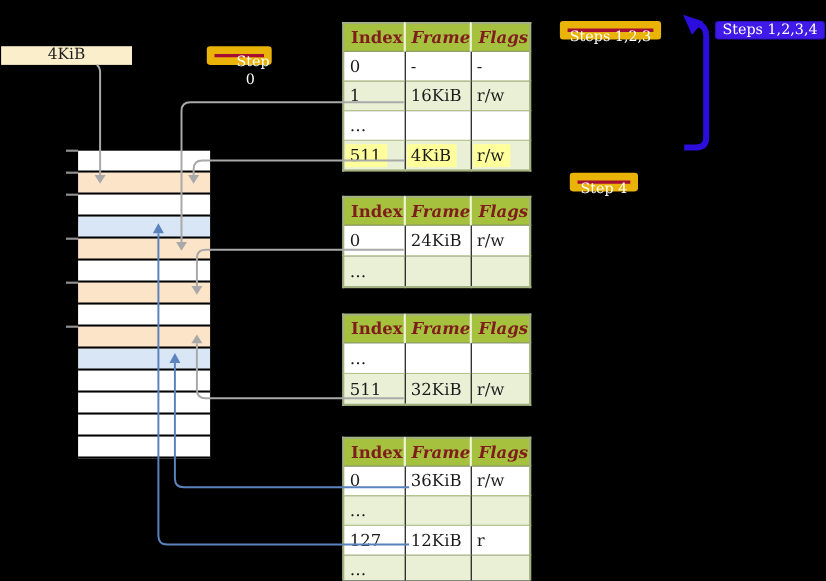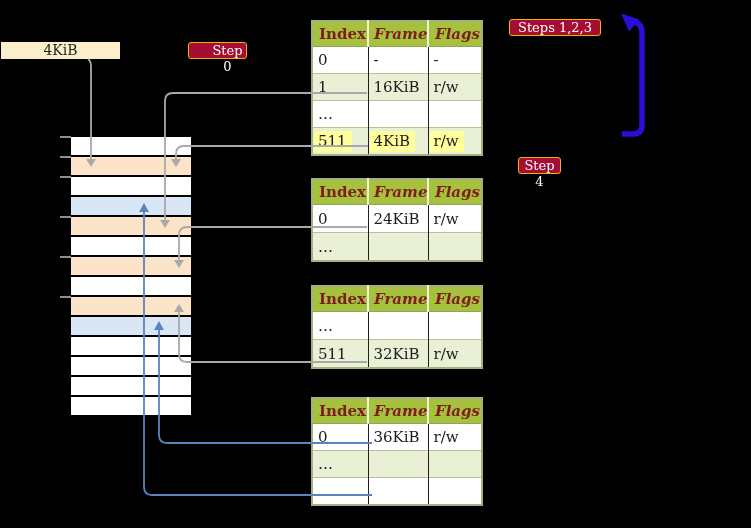--- a/index.html
+++ b/index.html
@@ -10,26 +10,26 @@
   
   .frame-label{
     position:absolute;left:1px;top:42px;width:119px;height:17px;
     background:#fbeeca;color:#1f1f1f;font-size:14px;line-height:17px;text-align:center;
   }
   
   .badge{
     position:absolute;height:17px;line-height:16px;text-align:center;
     font-size:13px;color:#fff;border-radius:3px;box-sizing:border-box;
   }
-  .badge.red{background:#a60d33;border:1px solid #eab308;}
+  .badge.red{background:#a60d33;border:7px solid #eab308;}
   .badge.blue{background:#401ae8;border:1px solid #2d0fbe;}
   .badge.step0{left:188px;top:42px;width:59px;padding-left:20px;}
   .badge.steps123{left:509px;top:19px;width:92px;}
   .badge.steps1234{left:650px;top:19px;width:100px;}
-  .badge.step4{left:518px;top:157px;width:43px;}
+  .badge.step4{left:518px;top:157px;width:62px;}
   
   .memcol{position:absolute;left:71px;top:137px;width:120px;height:280px;}
   .mem-row{height:20px;box-sizing:border-box;border-bottom:2px solid #000;}
   .mem-row.free{background:#ffffff;}
   .mem-row.page_table{background:#fce4c8;}
   .mem-row.mapped{background:#d9e6f6;}
   .tick{position:absolute;left:60px;width:11px;height:2px;background:#8f8f8f;}
   
   table.ptable{
     position:absolute;border-collapse:collapse;table-layout:fixed;
@@ -54,20 +54,21 @@
 </style>
 </head>
 <body>
 
 <div class="canvas">
 
   <div class="frame-label">4KiB</div>
 
   <div class="badge red step0">Step 0</div>
   <div class="badge red steps123">Steps 1,2,3</div>
+  <div class="badge blue steps1234">Steps 1,2,3,4</div>
   <div class="badge red step4">Step 4</div>
 
   <div class="memcol">
       <div class="mem-row free"></div>
       <div class="mem-row page_table"></div>
       <div class="mem-row free"></div>
       <div class="mem-row mapped"></div>
       <div class="mem-row page_table"></div>
       <div class="mem-row free"></div>
       <div class="mem-row page_table"></div>
@@ -196,20 +197,25 @@
         <td>0</td>
         <td>36KiB</td>
         <td>r/w</td>
       </tr>
       <tr>
         <td>…</td>
         <td></td>
         <td></td>
       </tr>
       <tr>
+        <td>127</td>
+        <td>12KiB</td>
+        <td>r</td>
+      </tr>
+      <tr>
         <td>…</td>
         <td></td>
         <td></td>
       </tr>
     </tbody>
   </table>
 
   <svg class="wires" width="751" height="528" viewBox="0 0 751 528">
 
     <g stroke="#a9a9a9" stroke-width="1.8" fill="none">

